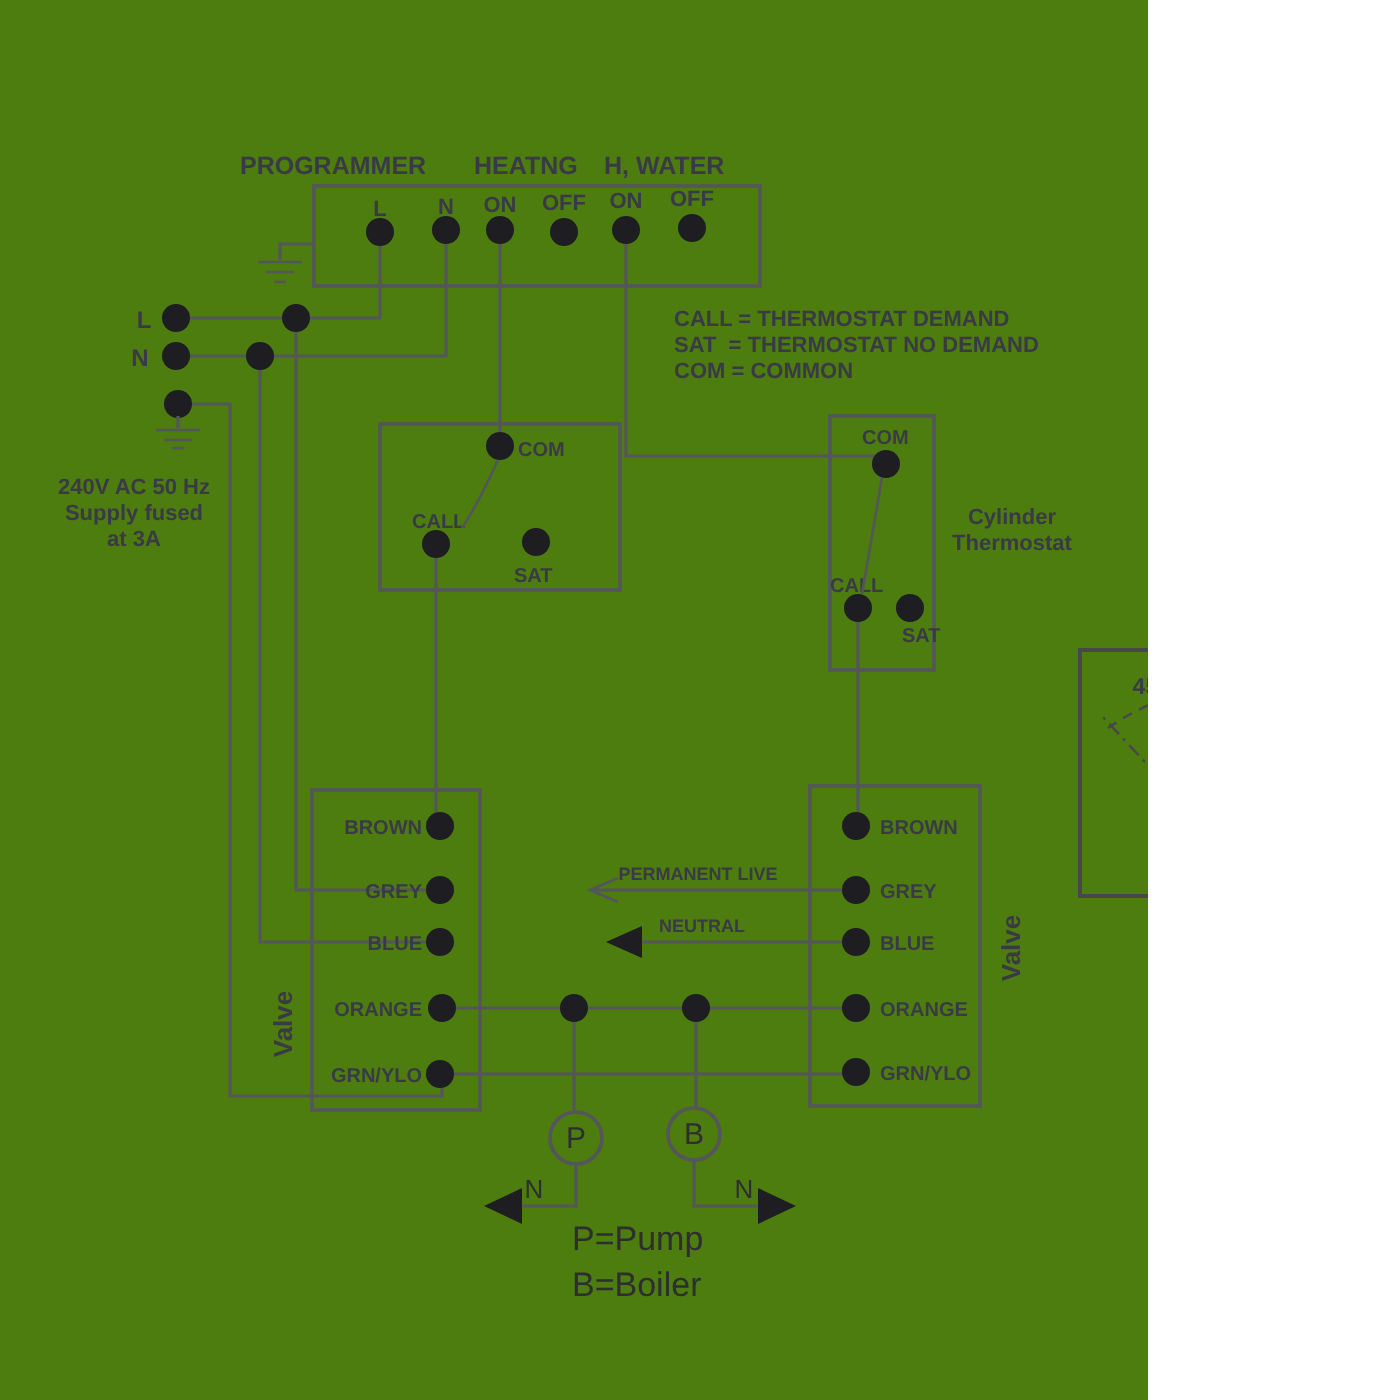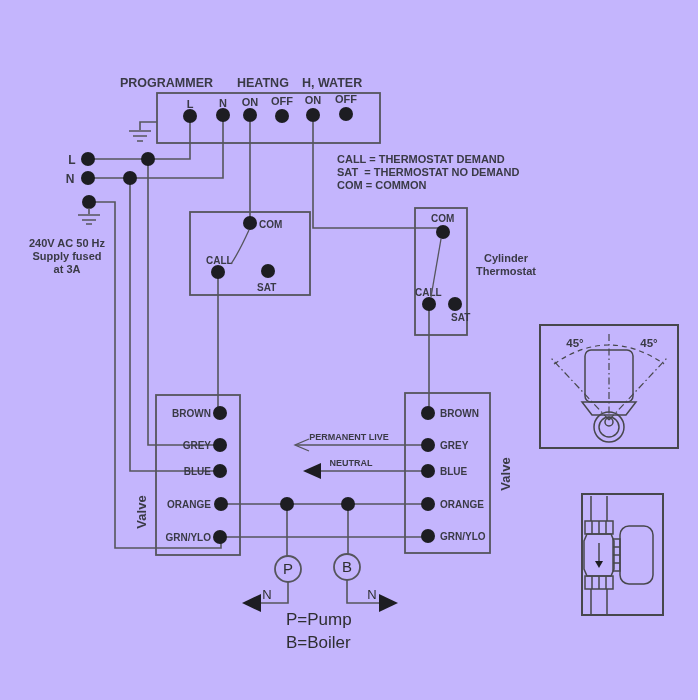--- a/index.html
+++ b/index.html
@@ -1,16 +1,16 @@
 <!DOCTYPE html>
 <html style="--wire: #55555c; --text: #3a3a46; --dot: #1d1d22; --annot: #2e2e31; --figline: #47474c;"><head>
 <meta charset="utf-8">
 <style>
   html,body{margin:0;padding:0;background:#ffffff;}
-  .stage{width:698px;height:700px;background:#c4b5fd;position:relative;overflow:hidden;}
+  .stage{width:574px;height:700px;background:#4d7c0f;position:relative;overflow:hidden;}
   svg{display:block;}
   text{font-family:"Liberation Sans",sans-serif;fill:var(--text);}
   .lbl{font-weight:bold;}
   .annot{fill:var(--annot);font-weight:normal;}
   .wire{stroke:var(--wire);stroke-width:1.6;fill:none;}
   .thin{stroke:var(--wire);stroke-width:1.3;fill:none;}
   .box{stroke:var(--wire);stroke-width:1.8;fill:none;}
   .figbox{stroke:var(--figline);stroke-width:2;fill:none;}
   .fig{stroke:var(--figline);stroke-width:1.5;fill:none;}
   .dashdot{stroke:var(--figline);stroke-width:1.2;fill:none;stroke-dasharray:7 3 1.5 3;}

